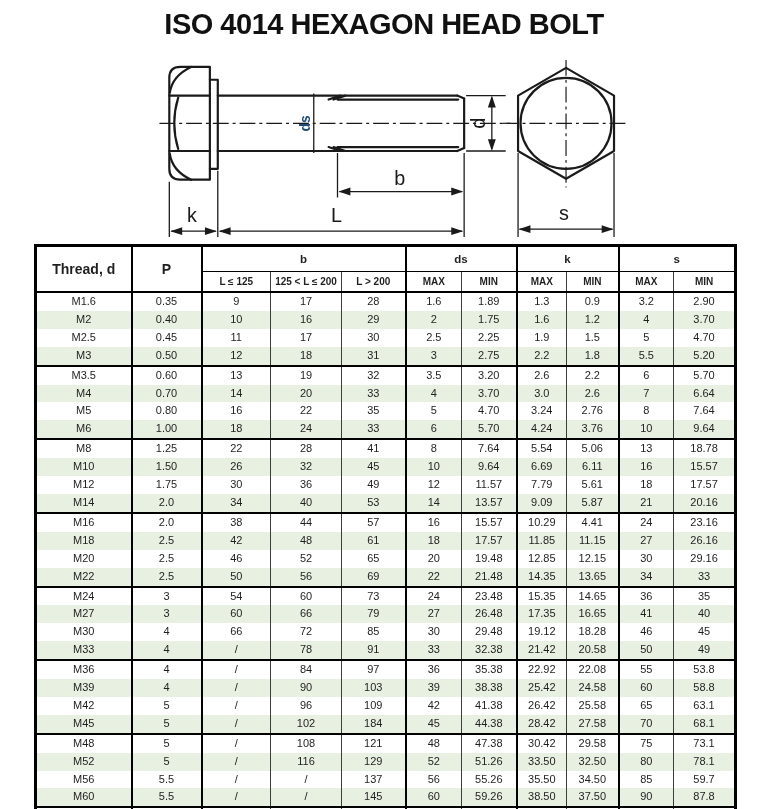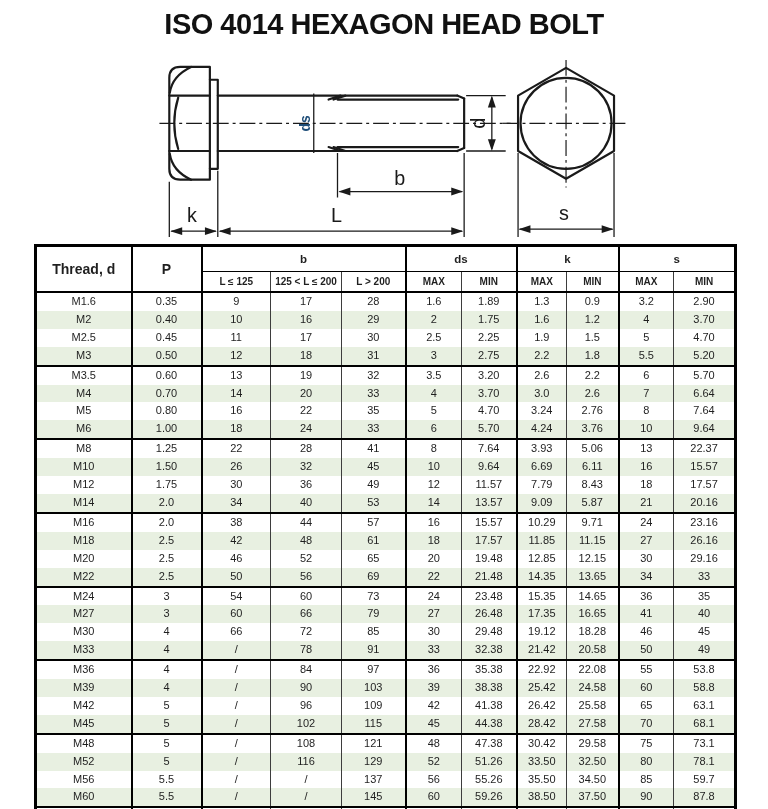--- a/index.html
+++ b/index.html
@@ -260,24 +260,24 @@
           <td class="vthin">9.64</td>
         </tr>
         <tr class="group-start">
           <td>M8</td>
           <td class="vthick">1.25</td>
           <td class="vthick">22</td>
           <td class="vthin">28</td>
           <td class="vthin">41</td>
           <td class="vthick">8</td>
           <td class="vthin">7.64</td>
-          <td class="vthick">3.93</td>
+          <td class="vthick">5.54</td>
           <td class="vthin">5.06</td>
           <td class="vthick">13</td>
-          <td class="vthin">22.37</td>
+          <td class="vthin">18.78</td>
         </tr>
         <tr>
           <td>M10</td>
           <td class="vthick">1.50</td>
           <td class="vthick">26</td>
           <td class="vthin">32</td>
           <td class="vthin">45</td>
           <td class="vthick">10</td>
           <td class="vthin">9.64</td>
           <td class="vthick">6.69</td>
@@ -287,21 +287,21 @@
         </tr>
         <tr>
           <td>M12</td>
           <td class="vthick">1.75</td>
           <td class="vthick">30</td>
           <td class="vthin">36</td>
           <td class="vthin">49</td>
           <td class="vthick">12</td>
           <td class="vthin">11.57</td>
           <td class="vthick">7.79</td>
-          <td class="vthin">8.43</td>
+          <td class="vthin">5.61</td>
           <td class="vthick">18</td>
           <td class="vthin">17.57</td>
         </tr>
         <tr>
           <td>M14</td>
           <td class="vthick">2.0</td>
           <td class="vthick">34</td>
           <td class="vthin">40</td>
           <td class="vthin">53</td>
           <td class="vthick">14</td>
@@ -313,21 +313,21 @@
         </tr>
         <tr class="group-start">
           <td>M16</td>
           <td class="vthick">2.0</td>
           <td class="vthick">38</td>
           <td class="vthin">44</td>
           <td class="vthin">57</td>
           <td class="vthick">16</td>
           <td class="vthin">15.57</td>
           <td class="vthick">10.29</td>
-          <td class="vthin">9.71</td>
+          <td class="vthin">4.41</td>
           <td class="vthick">24</td>
           <td class="vthin">23.16</td>
         </tr>
         <tr>
           <td>M18</td>
           <td class="vthick">2.5</td>
           <td class="vthick">42</td>
           <td class="vthin">48</td>
           <td class="vthin">61</td>
           <td class="vthick">18</td>
@@ -452,21 +452,21 @@
           <td class="vthick">26.42</td>
           <td class="vthin">25.58</td>
           <td class="vthick">65</td>
           <td class="vthin">63.1</td>
         </tr>
         <tr>
           <td>M45</td>
           <td class="vthick">5</td>
           <td class="vthick">/</td>
           <td class="vthin">102</td>
-          <td class="vthin">115</td>
+          <td class="vthin">184</td>
           <td class="vthick">45</td>
           <td class="vthin">44.38</td>
           <td class="vthick">28.42</td>
           <td class="vthin">27.58</td>
           <td class="vthick">70</td>
           <td class="vthin">68.1</td>
         </tr>
         <tr class="group-start">
           <td>M48</td>
           <td class="vthick">5</td>

